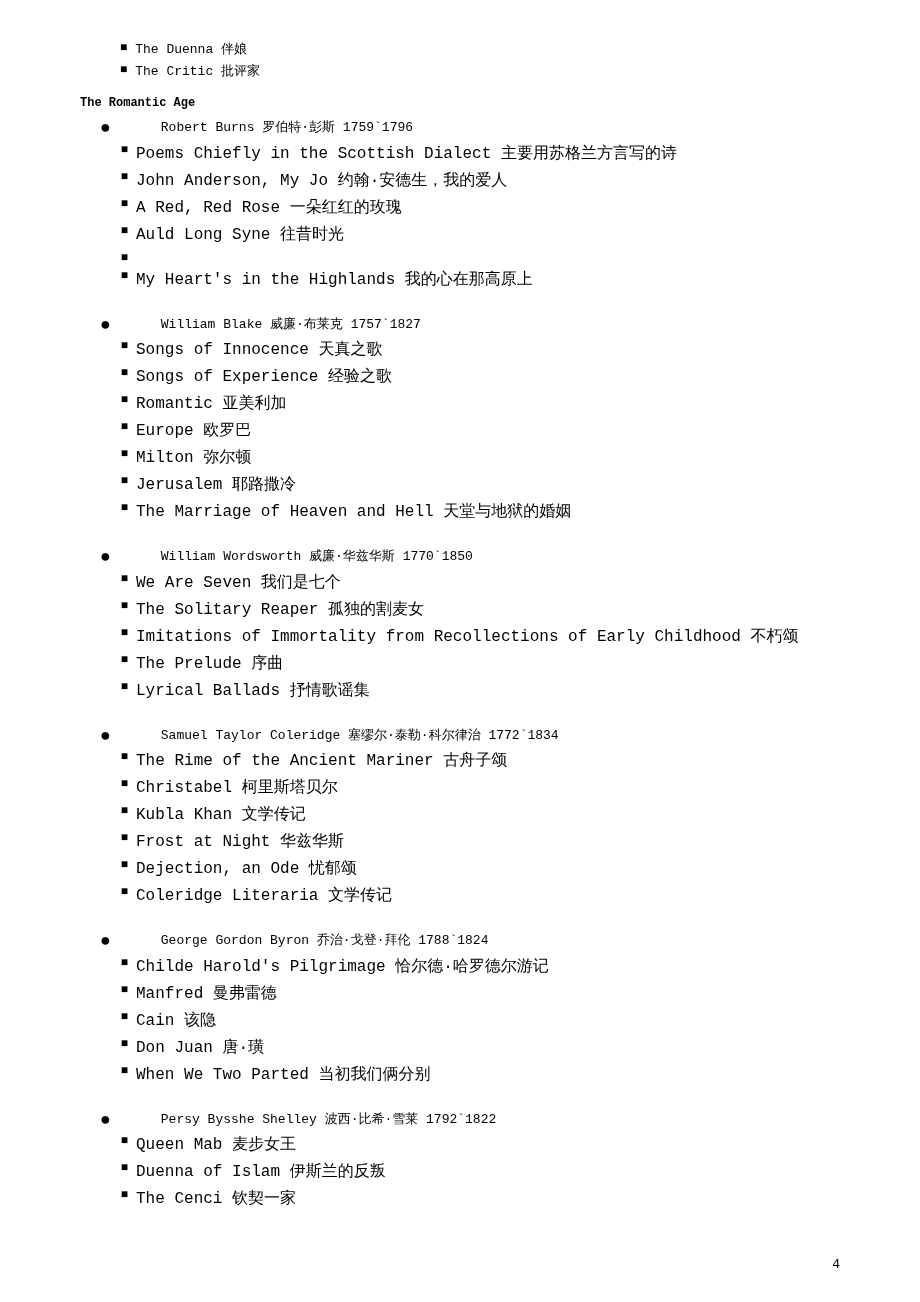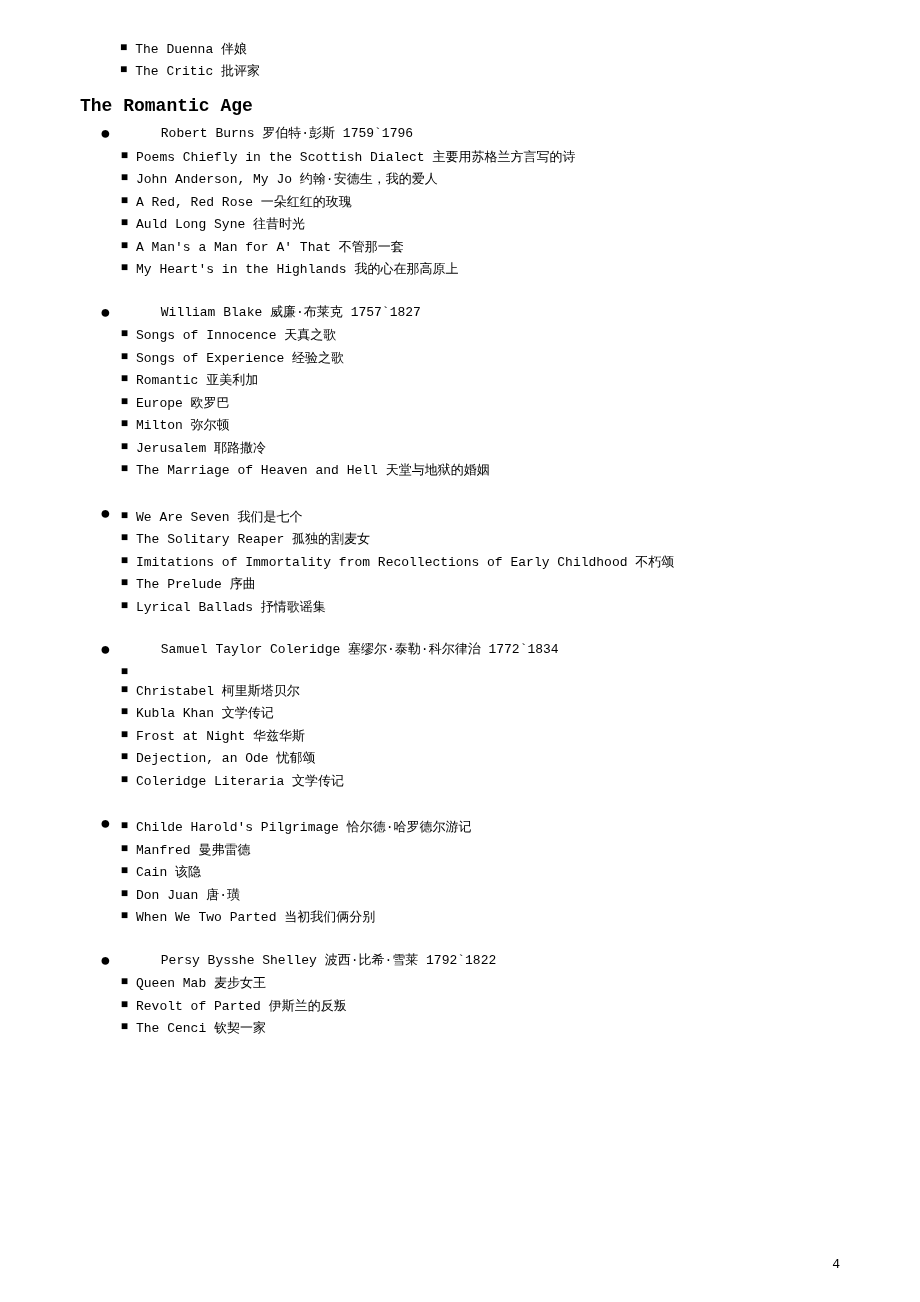--- a/index.html
+++ b/index.html
@@ -19,21 +19,21 @@
     }
     .page-number {
       position: absolute;
       bottom: 30px;
       right: 80px;
       font-family: 'Courier New', Courier, monospace;
       font-size: 13px;
     }
     .section-title {
       font-weight: bold;
-      font-size: 18px;
+      font-size: 12px;
       margin-bottom: 8px;
       margin-top: 10px;
     }
     ul.level1 {
       list-style: none;
       padding-left: 20px;
       margin-bottom: 6px;
     }
     ul.level1 > li {
       margin-bottom: 6px;
@@ -63,21 +63,21 @@
       margin-bottom: 3px;
     }
     ul.level2 > li .bullet2 {
       font-size: 12px;
       margin-right: 8px;
       margin-top: 1px;
       flex-shrink: 0;
     }
     ul.level2 > li .work-text {
       font-family: 'Courier New', Courier, monospace;
-      font-size: 13px;
+      font-size: 16px;
       line-height: 1.5;
     }
     .intro-list {
       list-style: none;
       padding-left: 40px;
       margin-bottom: 16px;
     }
     .intro-list li {
       display: flex;
       align-items: flex-start;
@@ -123,21 +123,20 @@
           <li>
             <span class="bullet2">■</span>
             <span class="work-text">A Red, Red Rose 一朵红红的玫瑰</span>
           </li>
           <li>
             <span class="bullet2">■</span>
             <span class="work-text">Auld Long Syne 往昔时光</span>
           </li>
           <li>
             <span class="bullet2">■</span>
-            <span class="work-text">A Man's a Man for A' That 不管那一套</span>
           </li>
           <li>
             <span class="bullet2">■</span>
             <span class="work-text">My Heart's in the Highlands 我的心在那高原上</span>
           </li>
         </ul>
       </div>
     </li>
     <li style="height: 8px;"></li>
     <li>
@@ -173,20 +172,21 @@
             <span class="bullet2">■</span>
             <span class="work-text">The Marriage of Heaven and Hell 天堂与地狱的婚姻</span>
           </li>
         </ul>
       </div>
     </li>
     <li style="height: 8px;"></li>
     <li>
       <span class="bullet1">●</span>
       <div>
+        <div class="author-text">William Wordsworth 威廉·华兹华斯 1770`1850</div>
         <ul class="level2">
           <li>
             <span class="bullet2">■</span>
             <span class="work-text">We Are Seven 我们是七个</span>
           </li>
           <li>
             <span class="bullet2">■</span>
             <span class="work-text">The Solitary Reaper 孤独的割麦女</span>
           </li>
           <li>
@@ -205,20 +205,21 @@
       </div>
     </li>
     <li style="height: 8px;"></li>
     <li>
       <span class="bullet1">●</span>
       <div>
         <div class="author-text">Samuel Taylor Coleridge 塞缪尔·泰勒·科尔律治 1772`1834</div>
         <ul class="level2">
           <li>
             <span class="bullet2">■</span>
+            <span class="work-text">The Rime of the Ancient Mariner 古舟子颂</span>
           </li>
           <li>
             <span class="bullet2">■</span>
             <span class="work-text">Christabel 柯里斯塔贝尔</span>
           </li>
           <li>
             <span class="bullet2">■</span>
             <span class="work-text">Kubla Khan 文学传记</span>
           </li>
           <li>
@@ -233,20 +234,21 @@
             <span class="bullet2">■</span>
             <span class="work-text">Coleridge Literaria 文学传记</span>
           </li>
         </ul>
       </div>
     </li>
     <li style="height: 8px;"></li>
     <li>
       <span class="bullet1">●</span>
       <div>
+        <div class="author-text">George Gordon Byron 乔治·戈登·拜伦 1788`1824</div>
         <ul class="level2">
           <li>
             <span class="bullet2">■</span>
             <span class="work-text">Childe Harold's Pilgrimage 恰尔德·哈罗德尔游记</span>
           </li>
           <li>
             <span class="bullet2">■</span>
             <span class="work-text">Manfred 曼弗雷德</span>
           </li>
           <li>
@@ -269,21 +271,21 @@
       <span class="bullet1">●</span>
       <div>
         <div class="author-text">Persy Bysshe Shelley 波西·比希·雪莱 1792`1822</div>
         <ul class="level2">
           <li>
             <span class="bullet2">■</span>
             <span class="work-text">Queen Mab 麦步女王</span>
           </li>
           <li>
             <span class="bullet2">■</span>
-            <span class="work-text">Revolt of Parted 伊斯兰的反叛</span>
+            <span class="work-text">Duenna of Islam 伊斯兰的反叛</span>
           </li>
           <li>
             <span class="bullet2">■</span>
             <span class="work-text">The Cenci 钦契一家</span>
           </li>
         </ul>
       </div>
     </li>
     <li style="height: 8px;"></li>
   </ul>

